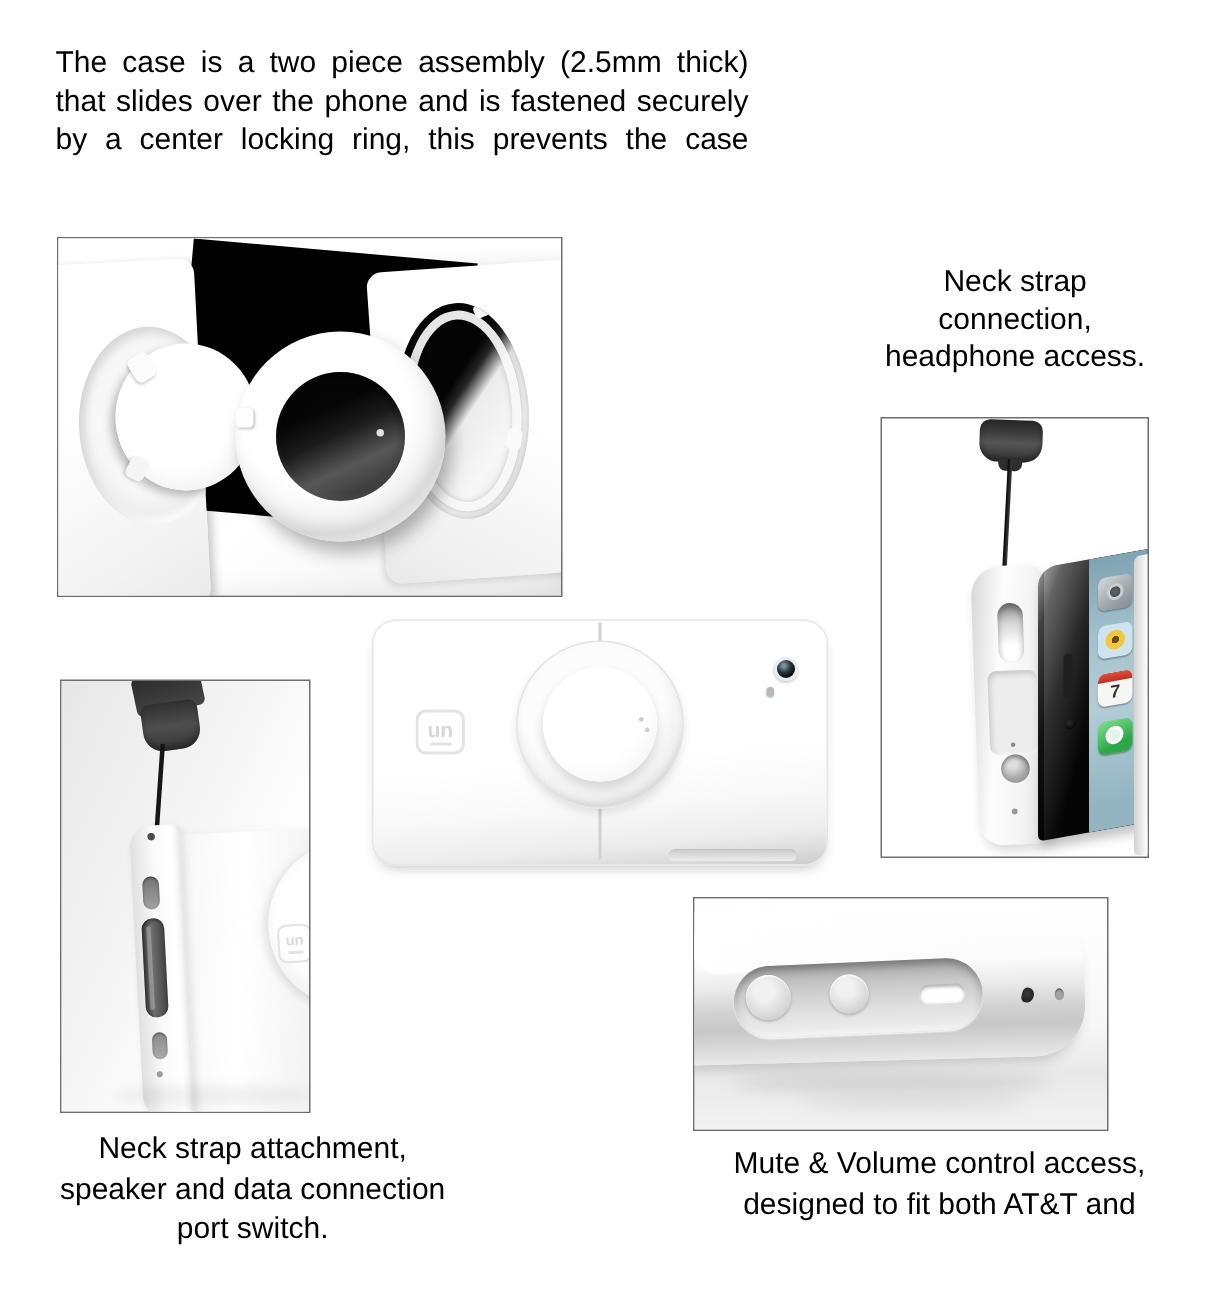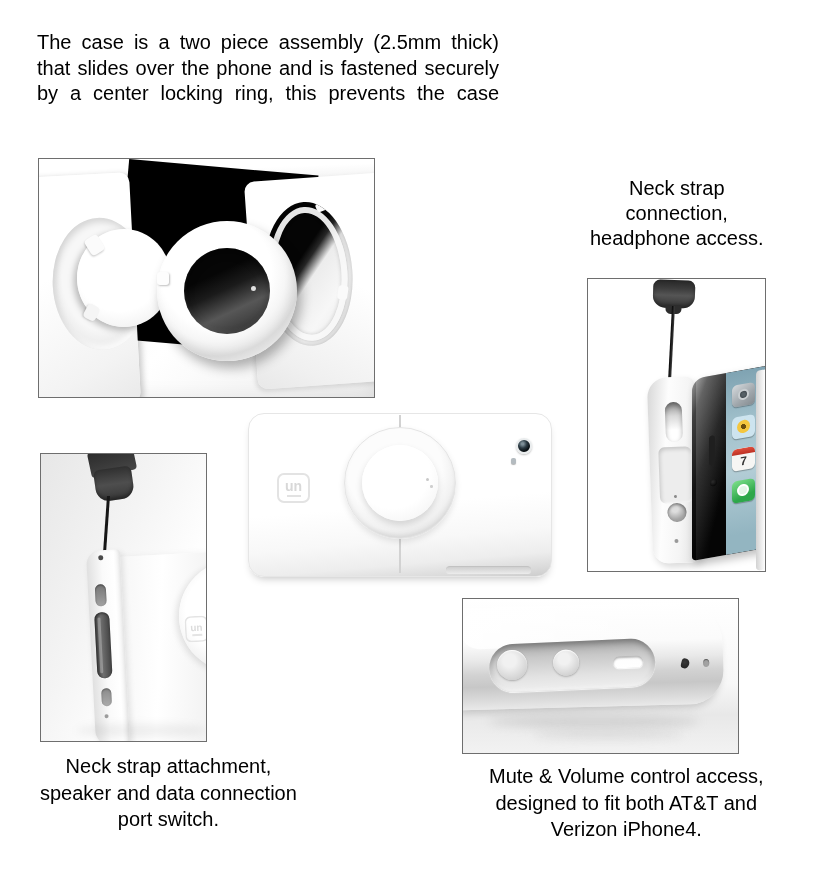--- a/index.html
+++ b/index.html
@@ -343,16 +343,15 @@
 
   <div class="abs caption cap-bottom-left">
     <div>Neck strap attachment,</div>
     <div>speaker and data connection</div>
     <div>port switch.</div>
   </div>
 
   <div class="abs caption cap-bottom-right">
     <div>Mute &amp; Volume control access,</div>
     <div>designed to fit both AT&amp;T and</div>
-    <div>Verizon iPhone4.</div>
   </div>
 
 </div>
 
 </body></html>

